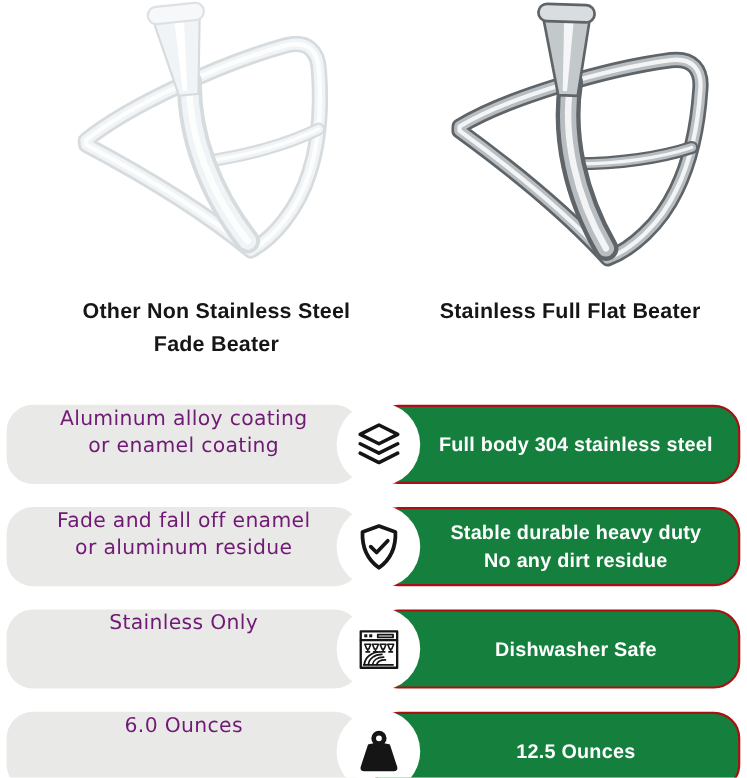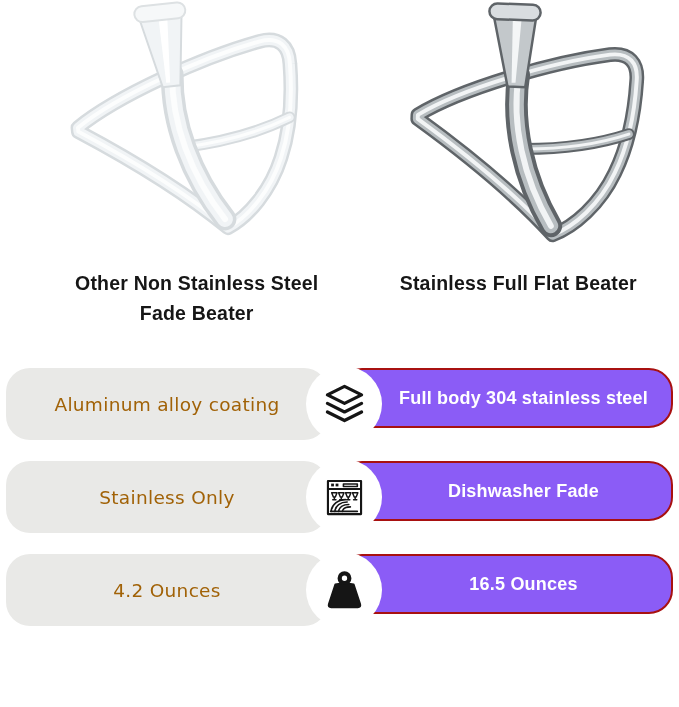--- a/index.html
+++ b/index.html
@@ -11,25 +11,25 @@
   .hero{display:flex;height:252px;}
   .hero-col{width:50%;display:flex;align-items:flex-start;justify-content:center;}
   .titles{display:flex;height:72px;padding-top:16px;box-sizing:content-box;padding-left:36px;}
   .title-col{width:50%;text-align:center;color:#161616;font-weight:bold;
     font-size:19.5px;line-height:30px;letter-spacing:.2px;}
   
   .rows{margin-top:28px;padding:0 6px;display:flex;flex-direction:column;gap:21px;}
   .row{position:relative;height:72px;}
   .pill-left{
     position:absolute;left:0;top:0;width:322px;height:72px;background:#e9e9e7;
-    border-radius:24px;display:flex;flex-direction:column;align-items:center;justify-content:center;
-    color:#a16207;font-family:"DejaVu Sans",sans-serif;font-size:18.5px;line-height:25px;letter-spacing:.3px;
+    border-radius:24px;display:flex;flex-direction:column;align-items:center;justify-content:flex-start;
+    color:#701a75;font-family:"DejaVu Sans",sans-serif;font-size:18.5px;line-height:25px;letter-spacing:.3px;
   }
   .pill-right{
-    position:absolute;left:332px;right:0;top:0;height:60px;background:#8b5cf6;
+    position:absolute;left:332px;right:0;top:0;height:72px;background:#15803d;
     border:2px solid #a81111;box-sizing:border-box;border-radius:24px;
     display:flex;flex-direction:column;align-items:center;justify-content:center;
     color:#ffffff;font-weight:bold;font-size:18px;line-height:25px;letter-spacing:.2px;
     padding-left:36px;
   }
   .icon-circle{
     position:absolute;left:300px;top:-2px;width:76px;height:76px;background:#ffffff;
     border-radius:50%;z-index:2;display:flex;align-items:center;justify-content:center;
   }
   .line:empty{display:none;}
@@ -117,42 +117,59 @@
       <div class="line">Stainless Full Flat Beater</div>
 
     </div>
   </div>
 
   <div class="rows">
 
     <div class="row">
       <div class="pill-left">
         <span class="line">Aluminum alloy coating</span>
+        <span class="line">or enamel coating</span>
       </div>
       <div class="pill-right">
         <span class="line">Full body 304 stainless steel</span>
 
       </div>
       <div class="icon-circle">
         <svg viewBox="0 0 44 44" width="47" height="47">
           <path class="ic" stroke-width="3" d="M22 5 L38 13 L22 21 L6 13 Z"></path>
           <path class="ic" stroke-width="3" d="M6 21 L22 29 L38 21"></path>
           <path class="ic" stroke-width="3" d="M6 29 L22 37 L38 29"></path>
         </svg>
       </div>
     </div>
 
+    <div class="row">
+      <div class="pill-left">
+        <span class="line">Fade and fall off enamel</span>
+        <span class="line">or aluminum residue</span>
+      </div>
+      <div class="pill-right">
+        <span class="line">Stable durable heavy duty</span>
+        <span class="line">No any dirt residue</span>
+      </div>
+      <div class="icon-circle">
+        <svg viewBox="0 0 44 44" width="47" height="47">
+          <path class="ic" stroke-width="3.2" d="M22 4 L36 9 C36.5 21 33 31.5 22 39.5 C11 31.5 7.5 21 8 9 Z"></path>
+          <path class="ic" stroke-width="3.2" d="M15 21.5 L20 26.5 L29.5 16.5"></path>
+        </svg>
+      </div>
+    </div>
 
     <div class="row">
       <div class="pill-left">
         <span class="line">Stainless Only</span>
 
       </div>
       <div class="pill-right">
-        <span class="line">Dishwasher Fade</span>
+        <span class="line">Dishwasher Safe</span>
 
       </div>
       <div class="icon-circle">
         <svg viewBox="0 0 44 44" width="47" height="47">
           <rect class="ic" stroke-width="2" x="6.5" y="6.5" width="31" height="31"></rect>
           <line class="ic" stroke-width="1.8" x1="6.5" y1="14" x2="37.5" y2="14"></line>
           <rect x="9.5" y="9" width="2.6" height="2.6" fill="#151515"></rect>
           <rect x="13.7" y="9" width="2.6" height="2.6" fill="#151515"></rect>
           <rect class="ic" stroke-width="1.5" x="21" y="9.3" width="13" height="2.4"></rect>
           <path class="ic" stroke-width="1.4" d="M10 17.5 h5 l-1.6 4 h-1.8 Z M12.5 21.5 v2.5 M11 24 h3"></path>
@@ -163,25 +180,25 @@
           <path class="ic" stroke-width="1.5" d="M13 35 C13.5 29.8 18 26.2 24.5 26.2"></path>
           <path class="ic" stroke-width="1.5" d="M16.5 35 C17 31.3 20.5 28.5 26 28.5"></path>
           <path class="ic" stroke-width="1.5" d="M20 35 C20.5 32.7 23 30.8 27.5 30.8"></path>
           <line class="ic" stroke-width="1.5" x1="9" y1="35" x2="34" y2="35"></line>
         </svg>
       </div>
     </div>
 
     <div class="row">
       <div class="pill-left">
-        <span class="line">4.2 Ounces</span>
-
-      </div>
-      <div class="pill-right">
-        <span class="line">16.5 Ounces</span>
+        <span class="line">6.0 Ounces</span>
+
+      </div>
+      <div class="pill-right">
+        <span class="line">12.5 Ounces</span>
 
       </div>
       <div class="icon-circle">
         <svg viewBox="0 0 44 44" width="47" height="47">
           <circle class="ic" stroke-width="4" cx="22" cy="10.5" r="4.5"></circle>
           <path d="M13.5 16.5 Q22 14.3 30.5 16.5 L36.5 34.8 Q37.3 37.5 34.5 37.5 L9.5 37.5 Q6.7 37.5 7.5 34.8 Z" fill="#151515" stroke="#151515" stroke-width="2" stroke-linejoin="round"></path>
         </svg>
       </div>
     </div>
 

